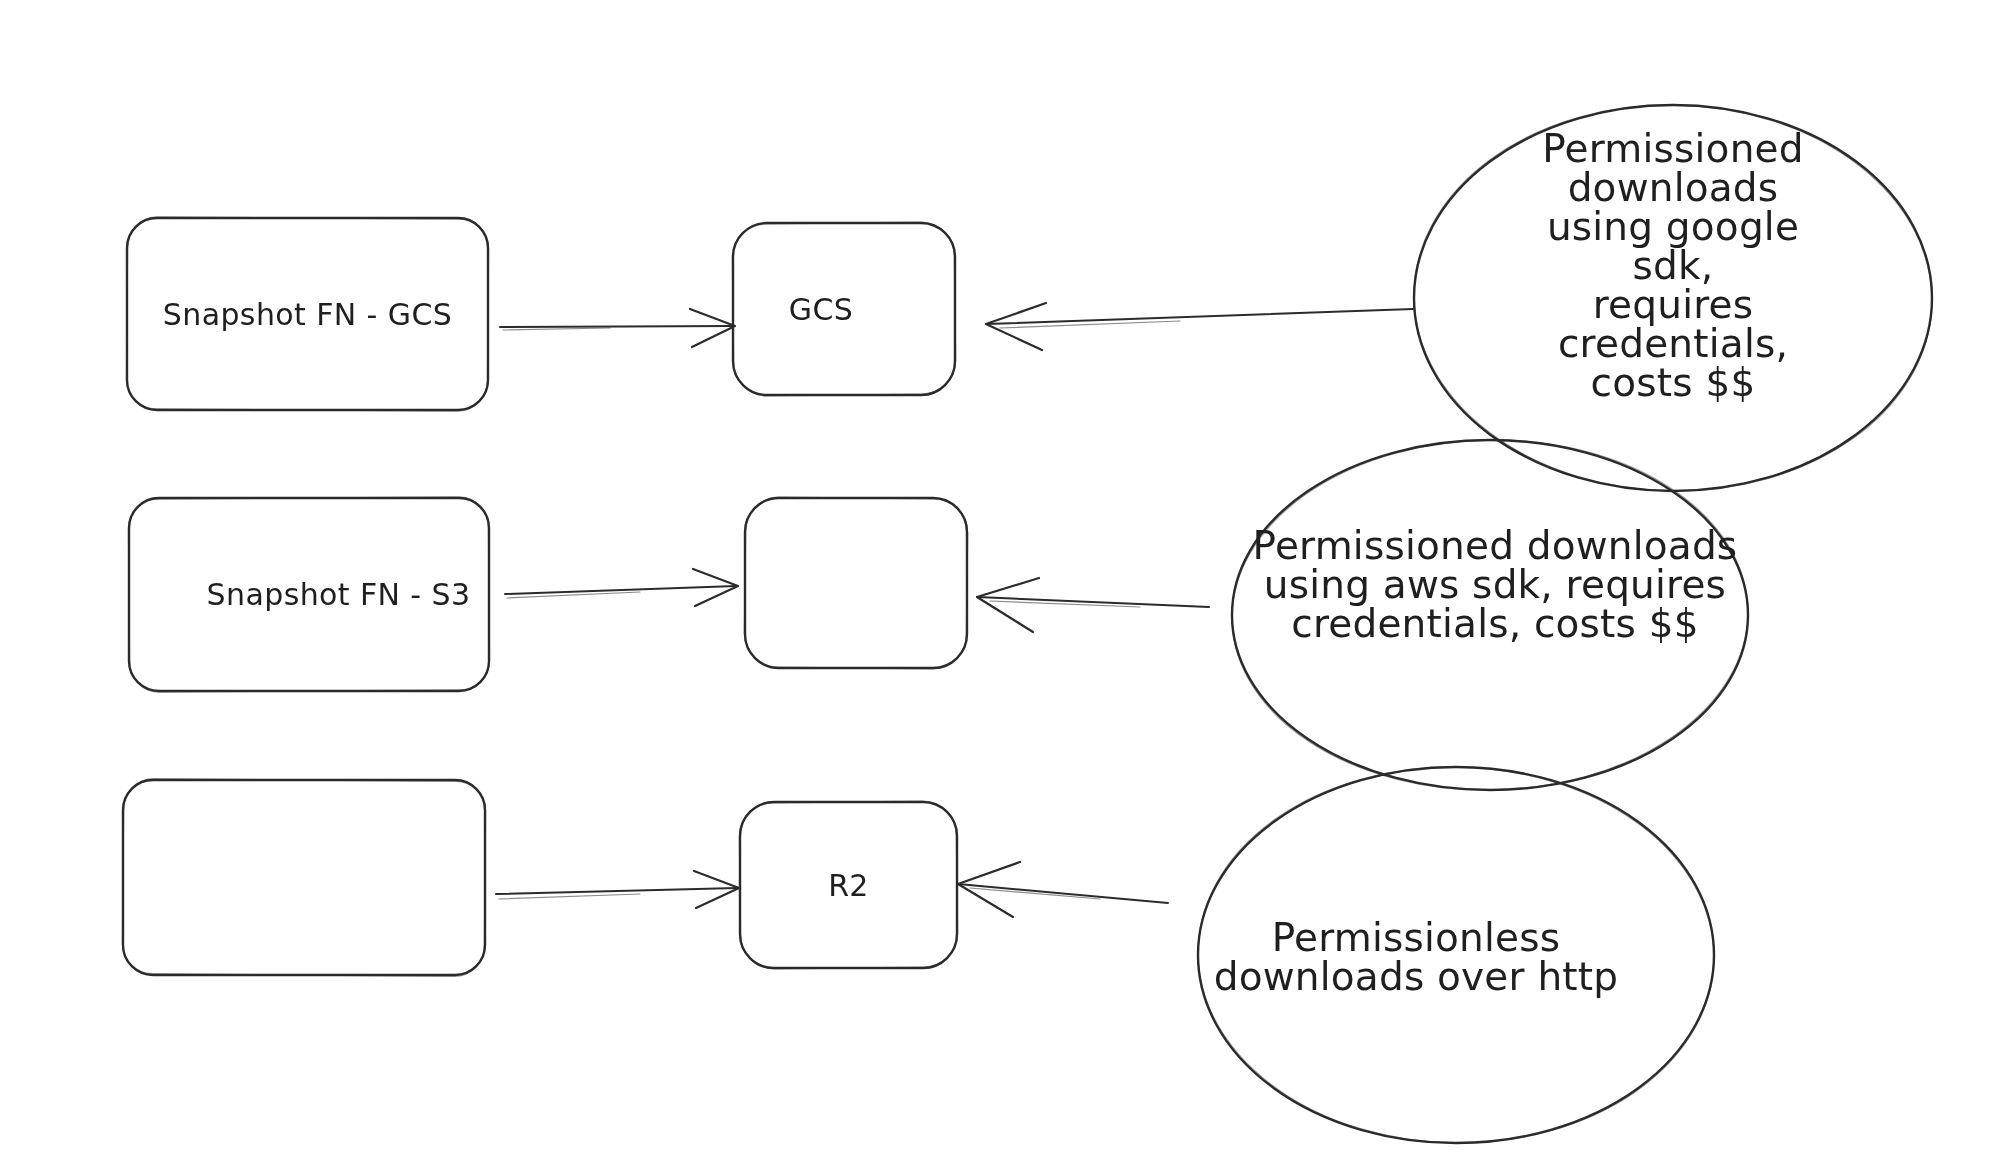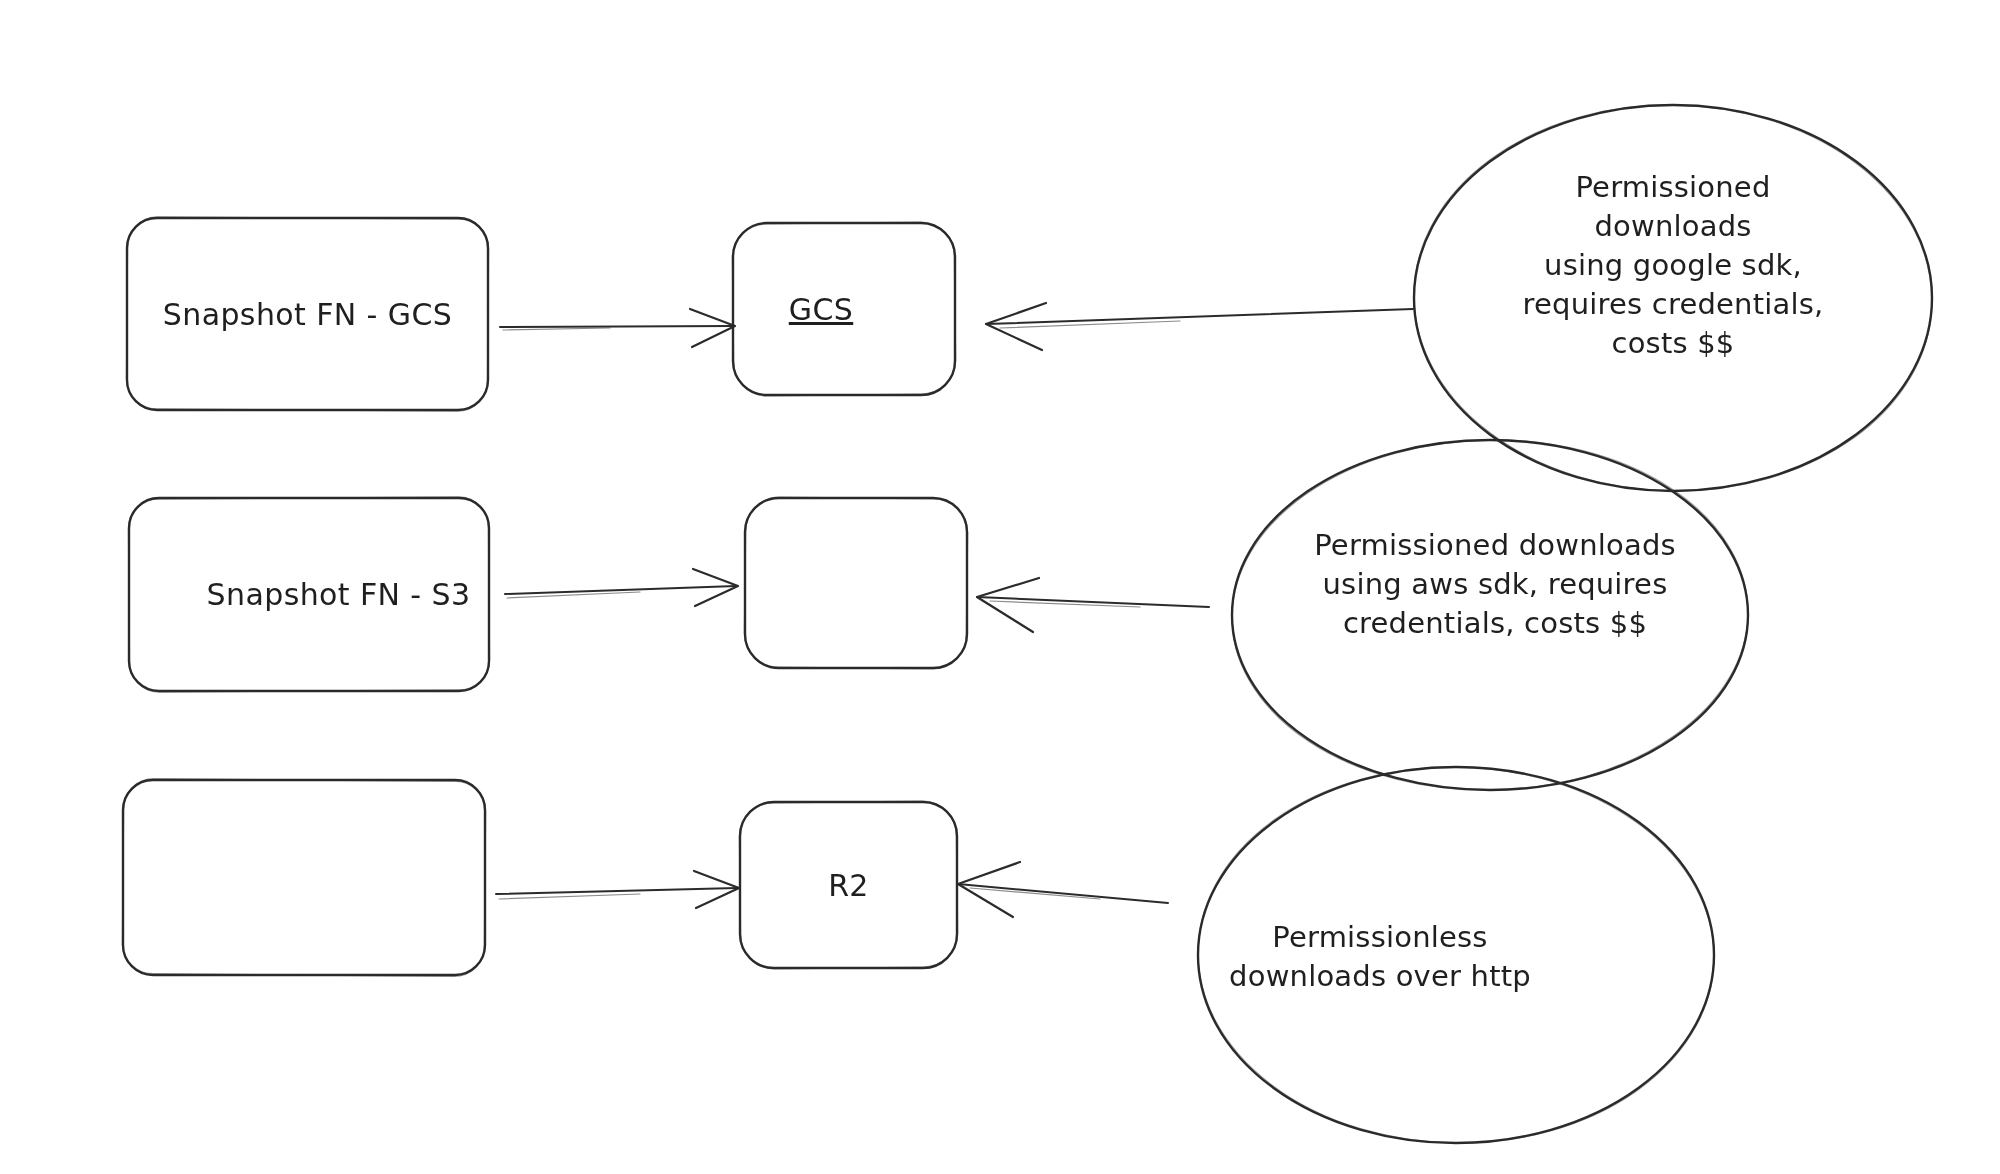--- a/index.html
+++ b/index.html
@@ -67,34 +67,34 @@
     display: flex;
     align-items: center;
     justify-content: center;
     font-size: 30px;
     letter-spacing: 0.4px;
     border-radius: 29px;
   }
   .note-lbl {
     transform: translate(-50%, -50%);
     white-space: pre-line;
-    font-size: 29px;
+    font-size: 39px;
     line-height: 39px;
     letter-spacing: 0.2px;
   }
   
   .src-gcs { left: 127px; top: 218px; width: 361px; height: 192px; }
   .src-s3  { left: 129px; top: 498px; width: 419px; height: 193px; }
   .src-r2  { left: 123px; top: 780px; width: 362px; height: 195px; }
-  .tgt-gcs { left: 733px; top: 223px; width: 176px; height: 172px; text-decoration: underline; }
+  .tgt-gcs { left: 733px; top: 223px; width: 176px; height: 172px; }
   .tgt-s3  { left: 745px; top: 498px; width: 222px; height: 170px; }
   .tgt-r2  { left: 740px; top: 802px; width: 217px; height: 166px; }
   .note-gcs { left: 1673px; top: 265px; }
   .note-s3  { left: 1495px; top: 584px; }
-  .note-r2  { left: 1380px; top: 957px; }
+  .note-r2  { left: 1416px; top: 957px; }
 </style>
 </head>
 <body>
 
 <div class="canvas">
 
   <svg class="diagram" width="2000" height="1174" viewBox="0 0 2000 1174">
 
     <g>
       <rect class="shape" x="127" y="218" width="361" height="192" rx="30"></rect>

